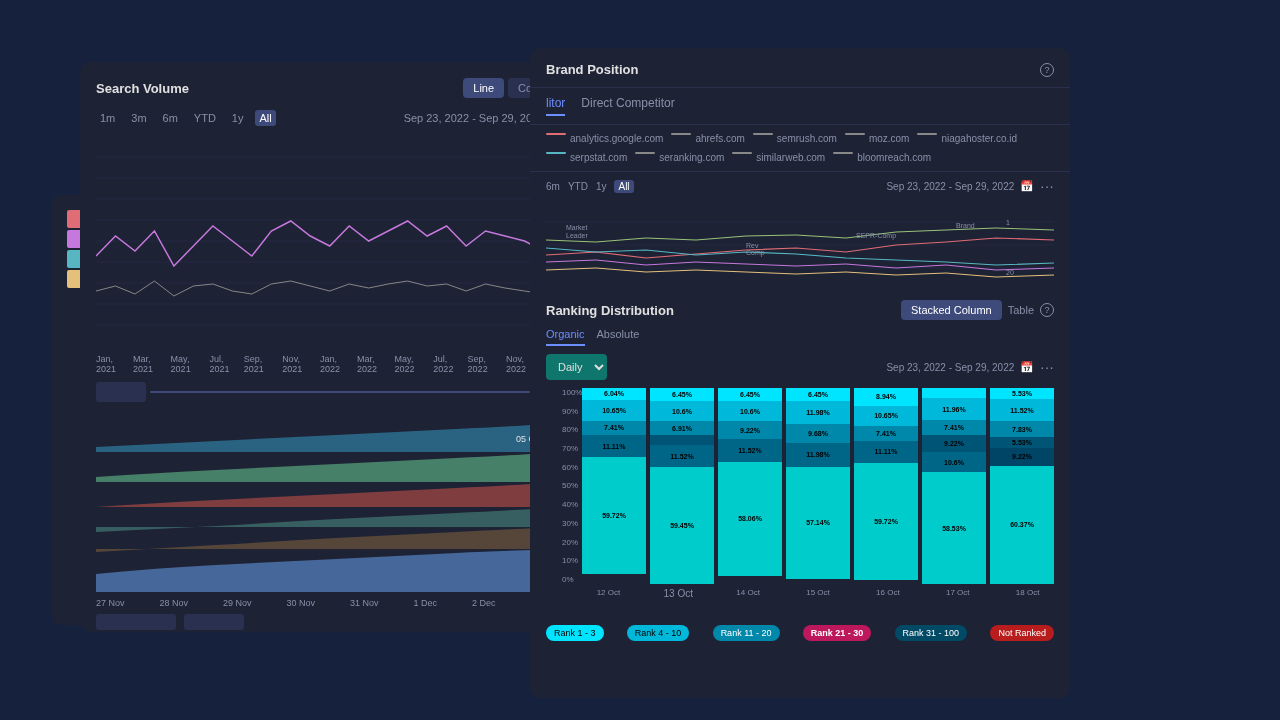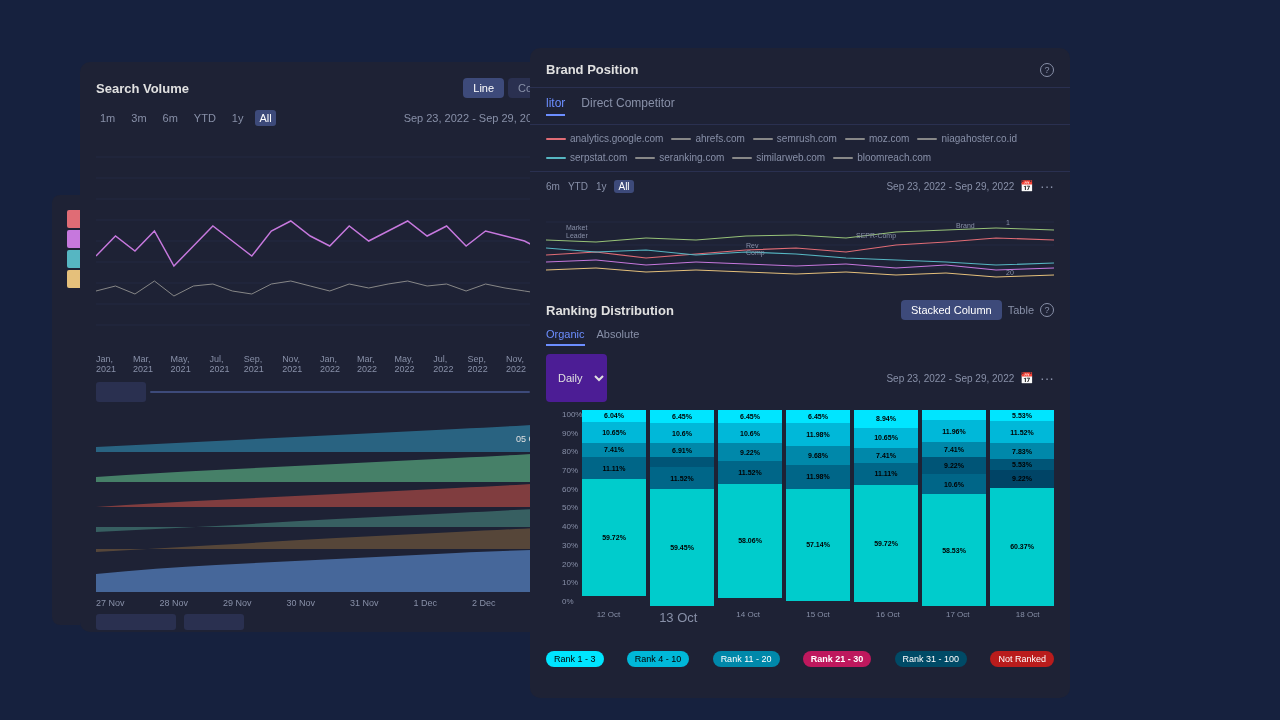--- a/index.html
+++ b/index.html
@@ -173,21 +173,20 @@
     .legend-row {
       display: flex;
       flex-wrap: wrap;
       gap: 8px;
       padding: 8px 16px;
       border-bottom: 1px solid #2a3050;
     }
 
     .legend-item {
       display: flex;
-      align-items: center;
       gap: 4px;
       color: #8890a8;
       font-size: 10px;
     }
 
     .legend-dot {
       width: 20px;
       height: 2px;
       border-radius: 1px;
     }
@@ -287,25 +286,25 @@
     }
 
     .ranking-controls {
       display: flex;
       align-items: center;
       justify-content: space-between;
       margin-bottom: 8px;
     }
 
     .daily-select {
-      background: #4c1d95;
+      background: #0f766e;
       border: none;
       color: #e0e0e0;
       font-size: 11px;
-      padding: 17px 8px;
+      padding: 6px 8px;
       border-radius: 4px;
       cursor: pointer;
     }
 
     .ranking-date {
       color: #8890a8;
       font-size: 10px;
     }
 
     .rank-legend {
@@ -727,21 +726,21 @@
               <span style="color: rgb(0, 0, 0); font-size: 7px; font-weight: 700; line-height: 1;">9.22%</span>
             </div>
             <div style="background: rgb(0, 204, 204); height: 118.325px; display: flex; align-items: center; justify-content: center; overflow: hidden; min-height: 0px;">
               <span style="color: rgb(0, 0, 0); font-size: 7px; font-weight: 700; line-height: 1;">60.37%</span>
             </div>
           </div>
         </div>
 
       <div style="display:flex;gap:17px;margin-top:4px;padding-left:0;" id="bar-x-labels">
       <div style="flex: 1 1 0%; text-align: center; color: rgb(136, 144, 168); font-size: 8px;">12 Oct</div>
-          <div style="flex: 1 1 0%; text-align: center; color: rgb(136, 144, 168); font-size: 13px;">13 Oct</div>
+          <div style="flex: 1 1 0%; text-align: center; color: rgb(136, 144, 168); font-size: 10px;">13 Oct</div>
           <div style="flex: 1 1 0%; text-align: center; color: rgb(136, 144, 168); font-size: 8px;">14 Oct</div>
           <div style="flex: 1 1 0%; text-align: center; color: rgb(136, 144, 168); font-size: 8px;">15 Oct</div>
           <div style="flex: 1 1 0%; text-align: center; color: rgb(136, 144, 168); font-size: 8px;">16 Oct</div>
           <div style="flex: 1 1 0%; text-align: center; color: rgb(136, 144, 168); font-size: 8px;">17 Oct</div>
           <div style="flex: 1 1 0%; text-align: center; color: rgb(136, 144, 168); font-size: 8px;">18 Oct</div>
         </div>
     </div>
 
     <div class="rank-legend">
       <span class="rank-legend-item" style="background:#00e5ff;color:#000;">Rank 1 - 3</span>

